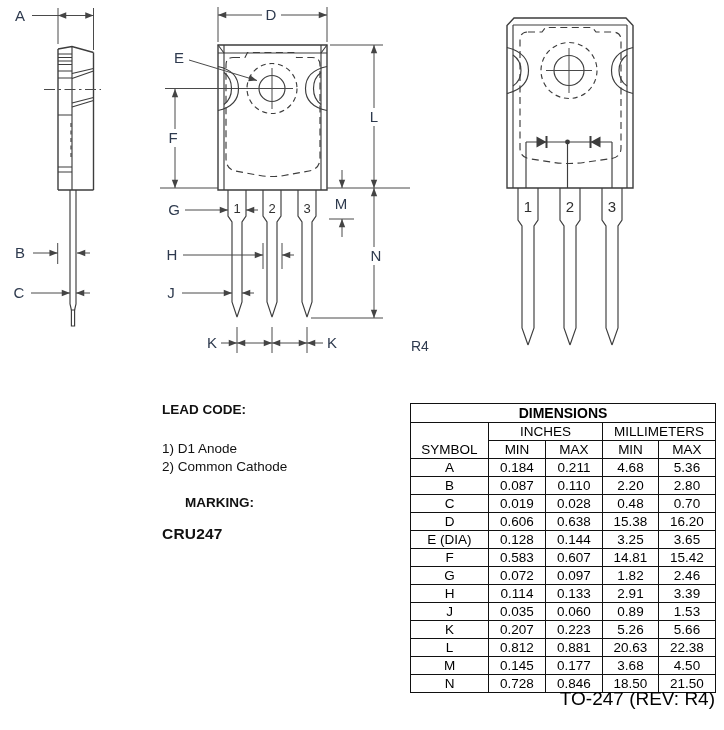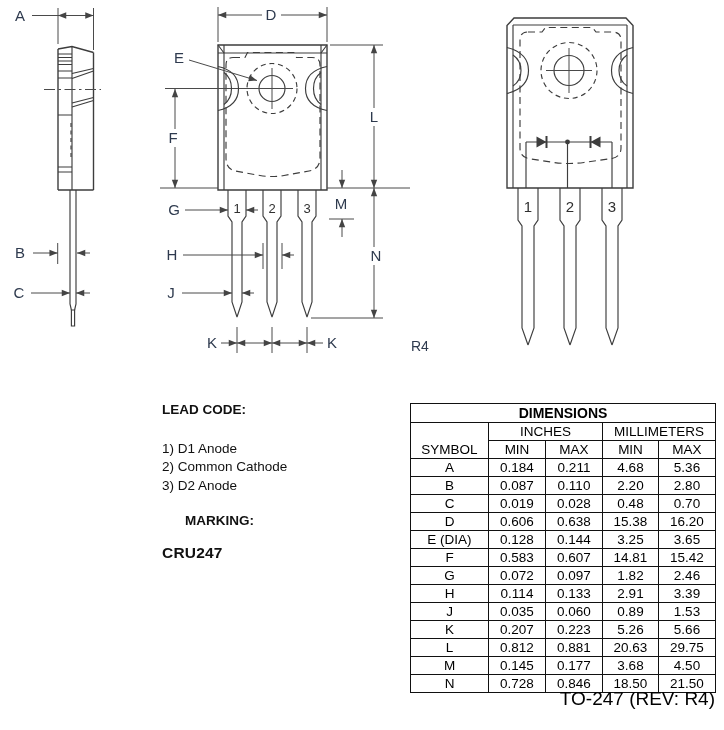--- a/index.html
+++ b/index.html
@@ -198,21 +198,20 @@
         <text class="pnum-lg" x="612" y="212" text-anchor="middle">3</text>
       </g>
     </g>
   </svg>
 
   
   <div class="leadcode">
     <div class="lc-title">LEAD CODE:</div>
     <div>1) D1 Anode</div>
     <div>2) Common Cathode</div>
-    <div>3) D2 Anode</div>
     <div class="marking-title">MARKING:</div>
     <div class="marking-value">CRU247</div>
   </div>
 
   
   <table class="dims-table">
     <colgroup>
         <col style="width:78px">
         <col style="width:57px">
         <col style="width:57px">
@@ -302,21 +301,21 @@
           <td>0.207</td>
           <td>0.223</td>
           <td>5.26</td>
           <td>5.66</td>
         </tr>
       <tr>
           <td>L</td>
           <td>0.812</td>
           <td>0.881</td>
           <td>20.63</td>
-          <td>29.75</td>
+          <td>22.38</td>
         </tr>
       <tr>
           <td>M</td>
           <td>0.145</td>
           <td>0.177</td>
           <td>3.68</td>
           <td>4.50</td>
         </tr>
       <tr>
           <td>N</td>

